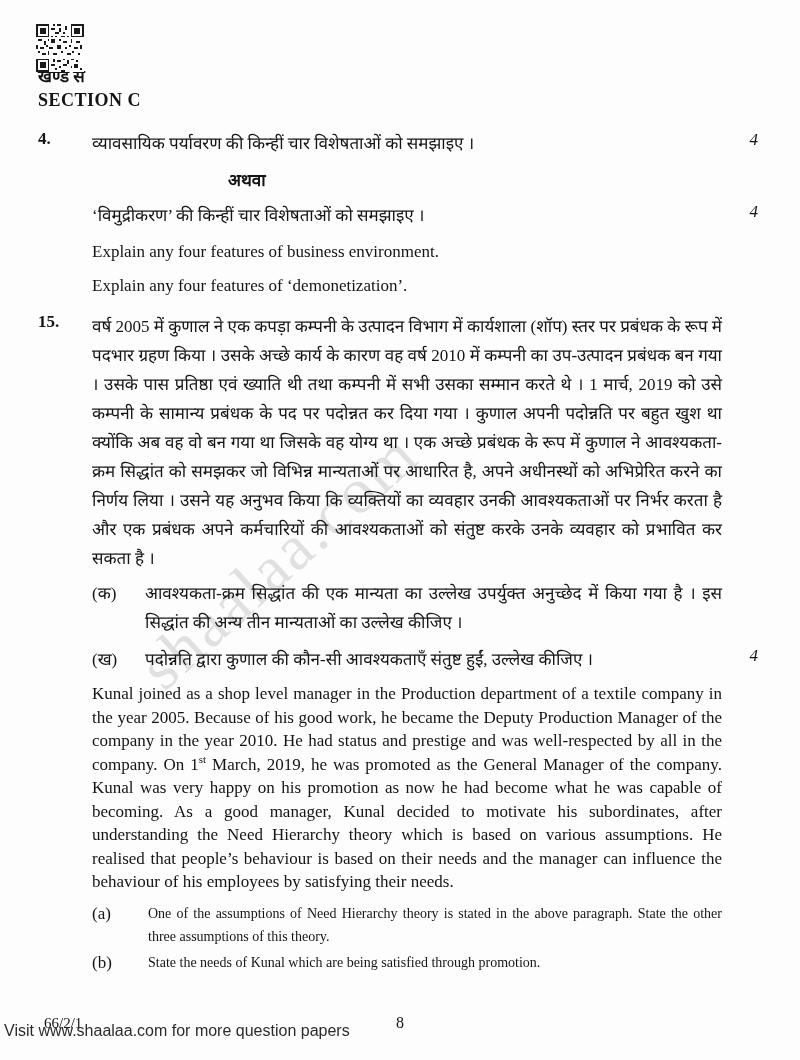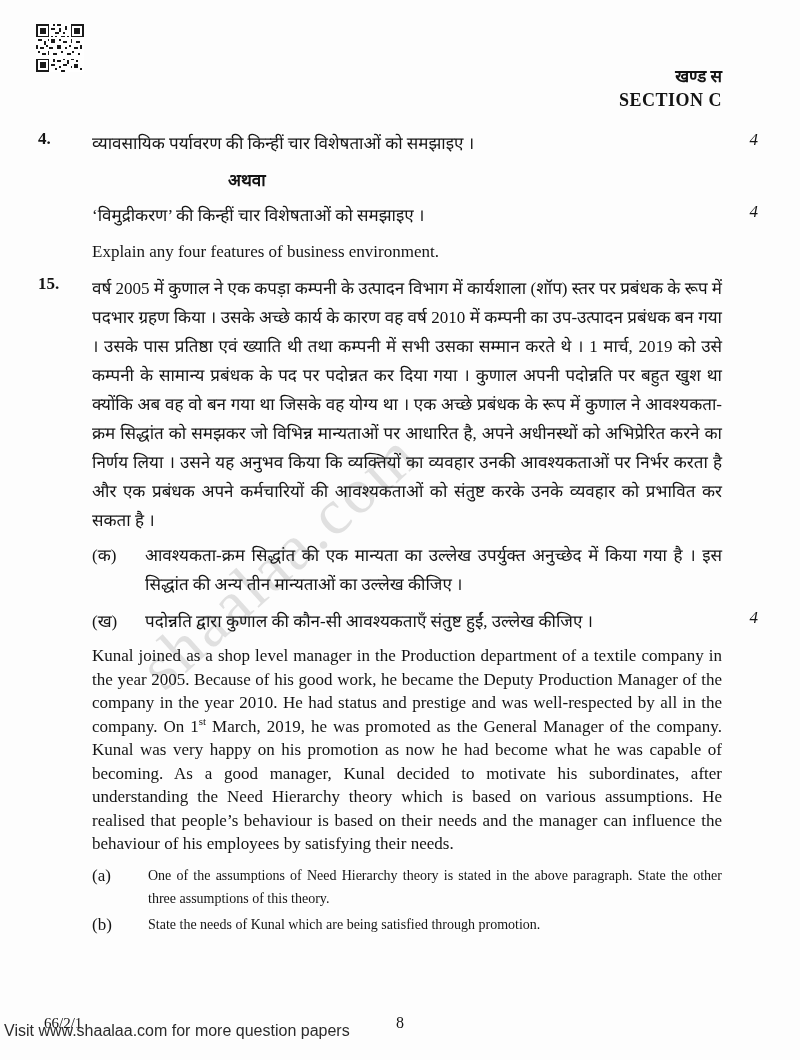--- a/index.html
+++ b/index.html
@@ -34,21 +34,21 @@
     height: 48px;
     z-index: 2;
   }
   .content {
     position: absolute;
     left: 38px;
     top: 64px;
     width: 684px;
     z-index: 1;
   }
-  .center { text-align: right; }
+  .center { text-align: left; }
   .sec-hindi { font-size: 17px; font-weight: bold; margin-bottom: 3px; }
   .sec-title { font-size: 18px; font-weight: bold; letter-spacing: 0.5px; margin-bottom: 18px; }
   .row { position: relative; margin-bottom: 10px; }
   .qrow { display: flex; }
   .qnum { width: 54px; font-weight: bold; font-size: 17px; flex: 0 0 54px; }
   .qtext { flex: 1; font-size: 17px; line-height: 29px; }
   .marks {
     position: absolute;
     right: -36px;
     top: 1px;
@@ -195,20 +195,21 @@
 
     <div class="row qrow">
       <span class="qnum"></span>
       <span class="qtext">‘विमुद्रीकरण’ की किन्हीं चार विशेषताओं को समझाइए ।</span>
       <span class="marks">4</span>
     </div>
 
     <div class="eng-line">Explain any four features of business environment.</div>
 
 
+    <div class="eng-line" style="margin-bottom:14px;">Explain any four features of ‘demonetization’.</div>
 
     <div class="row qrow" style="margin-bottom:6px;">
       <span class="qnum">15.</span>
       <div class="qtext hindi-para">वर्ष 2005 में कुणाल ने एक कपड़ा कम्पनी के उत्पादन विभाग में कार्यशाला (शॉप) स्तर पर प्रबंधक के रूप में पदभार ग्रहण किया । उसके अच्छे कार्य के कारण वह वर्ष 2010 में कम्पनी का उप-उत्पादन प्रबंधक बन गया । उसके पास प्रतिष्ठा एवं ख्याति थी तथा कम्पनी में सभी उसका सम्मान करते थे । 1 मार्च, 2019 को उसे कम्पनी के सामान्य प्रबंधक के पद पर पदोन्नत कर दिया गया । कुणाल अपनी पदोन्नति पर बहुत खुश था क्योंकि अब वह वो बन गया था जिसके वह योग्य था । एक अच्छे प्रबंधक के रूप में कुणाल ने आवश्यकता-क्रम सिद्धांत को समझकर जो विभिन्न मान्यताओं पर आधारित है, अपने अधीनस्थों को अभिप्रेरित करने का निर्णय लिया । उसने यह अनुभव किया कि व्यक्तियों का व्यवहार उनकी आवश्यकताओं पर निर्भर करता है और एक प्रबंधक अपने कर्मचारियों की आवश्यकताओं को संतुष्ट करके उनके व्यवहार को प्रभावित कर सकता है ।</div>
     </div>
 
     <div class="sub-row">
       <span class="sub-label-h">(क)</span>
       <div class="sub-text-h">आवश्यकता-क्रम सिद्धांत की एक मान्यता का उल्लेख उपर्युक्त अनुच्छेद में किया गया है । इस सिद्धांत की अन्य तीन मान्यताओं का उल्लेख कीजिए ।</div>
     </div>

